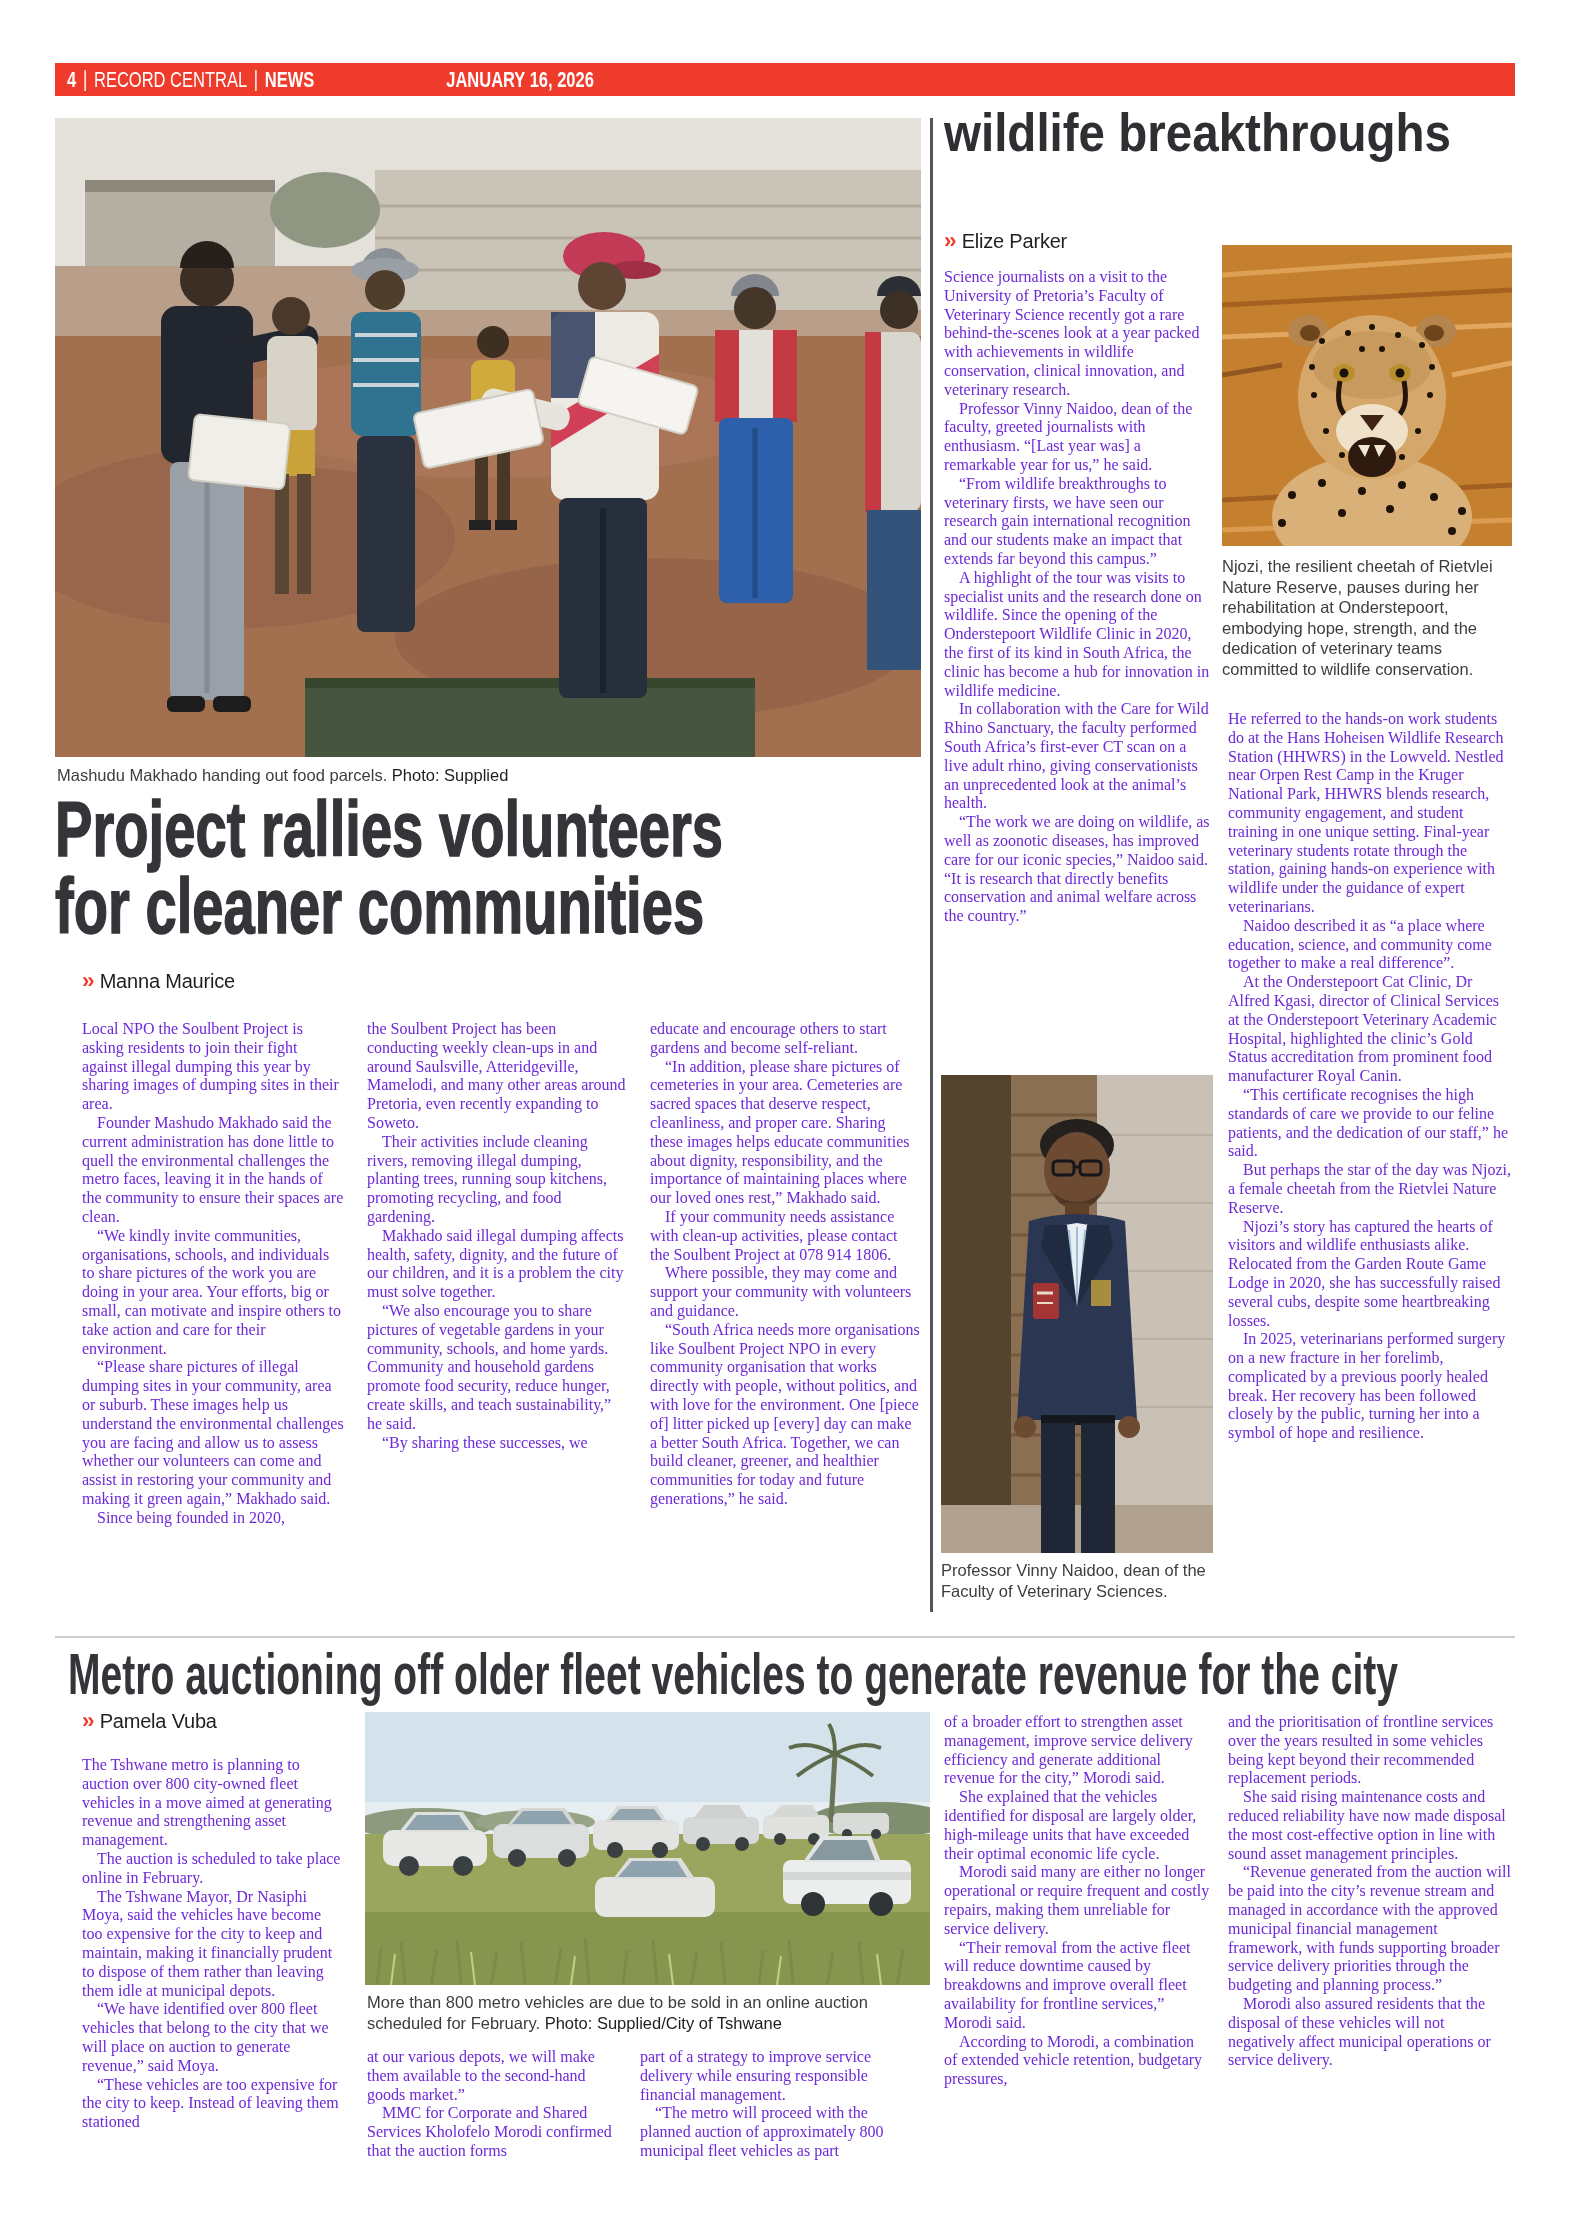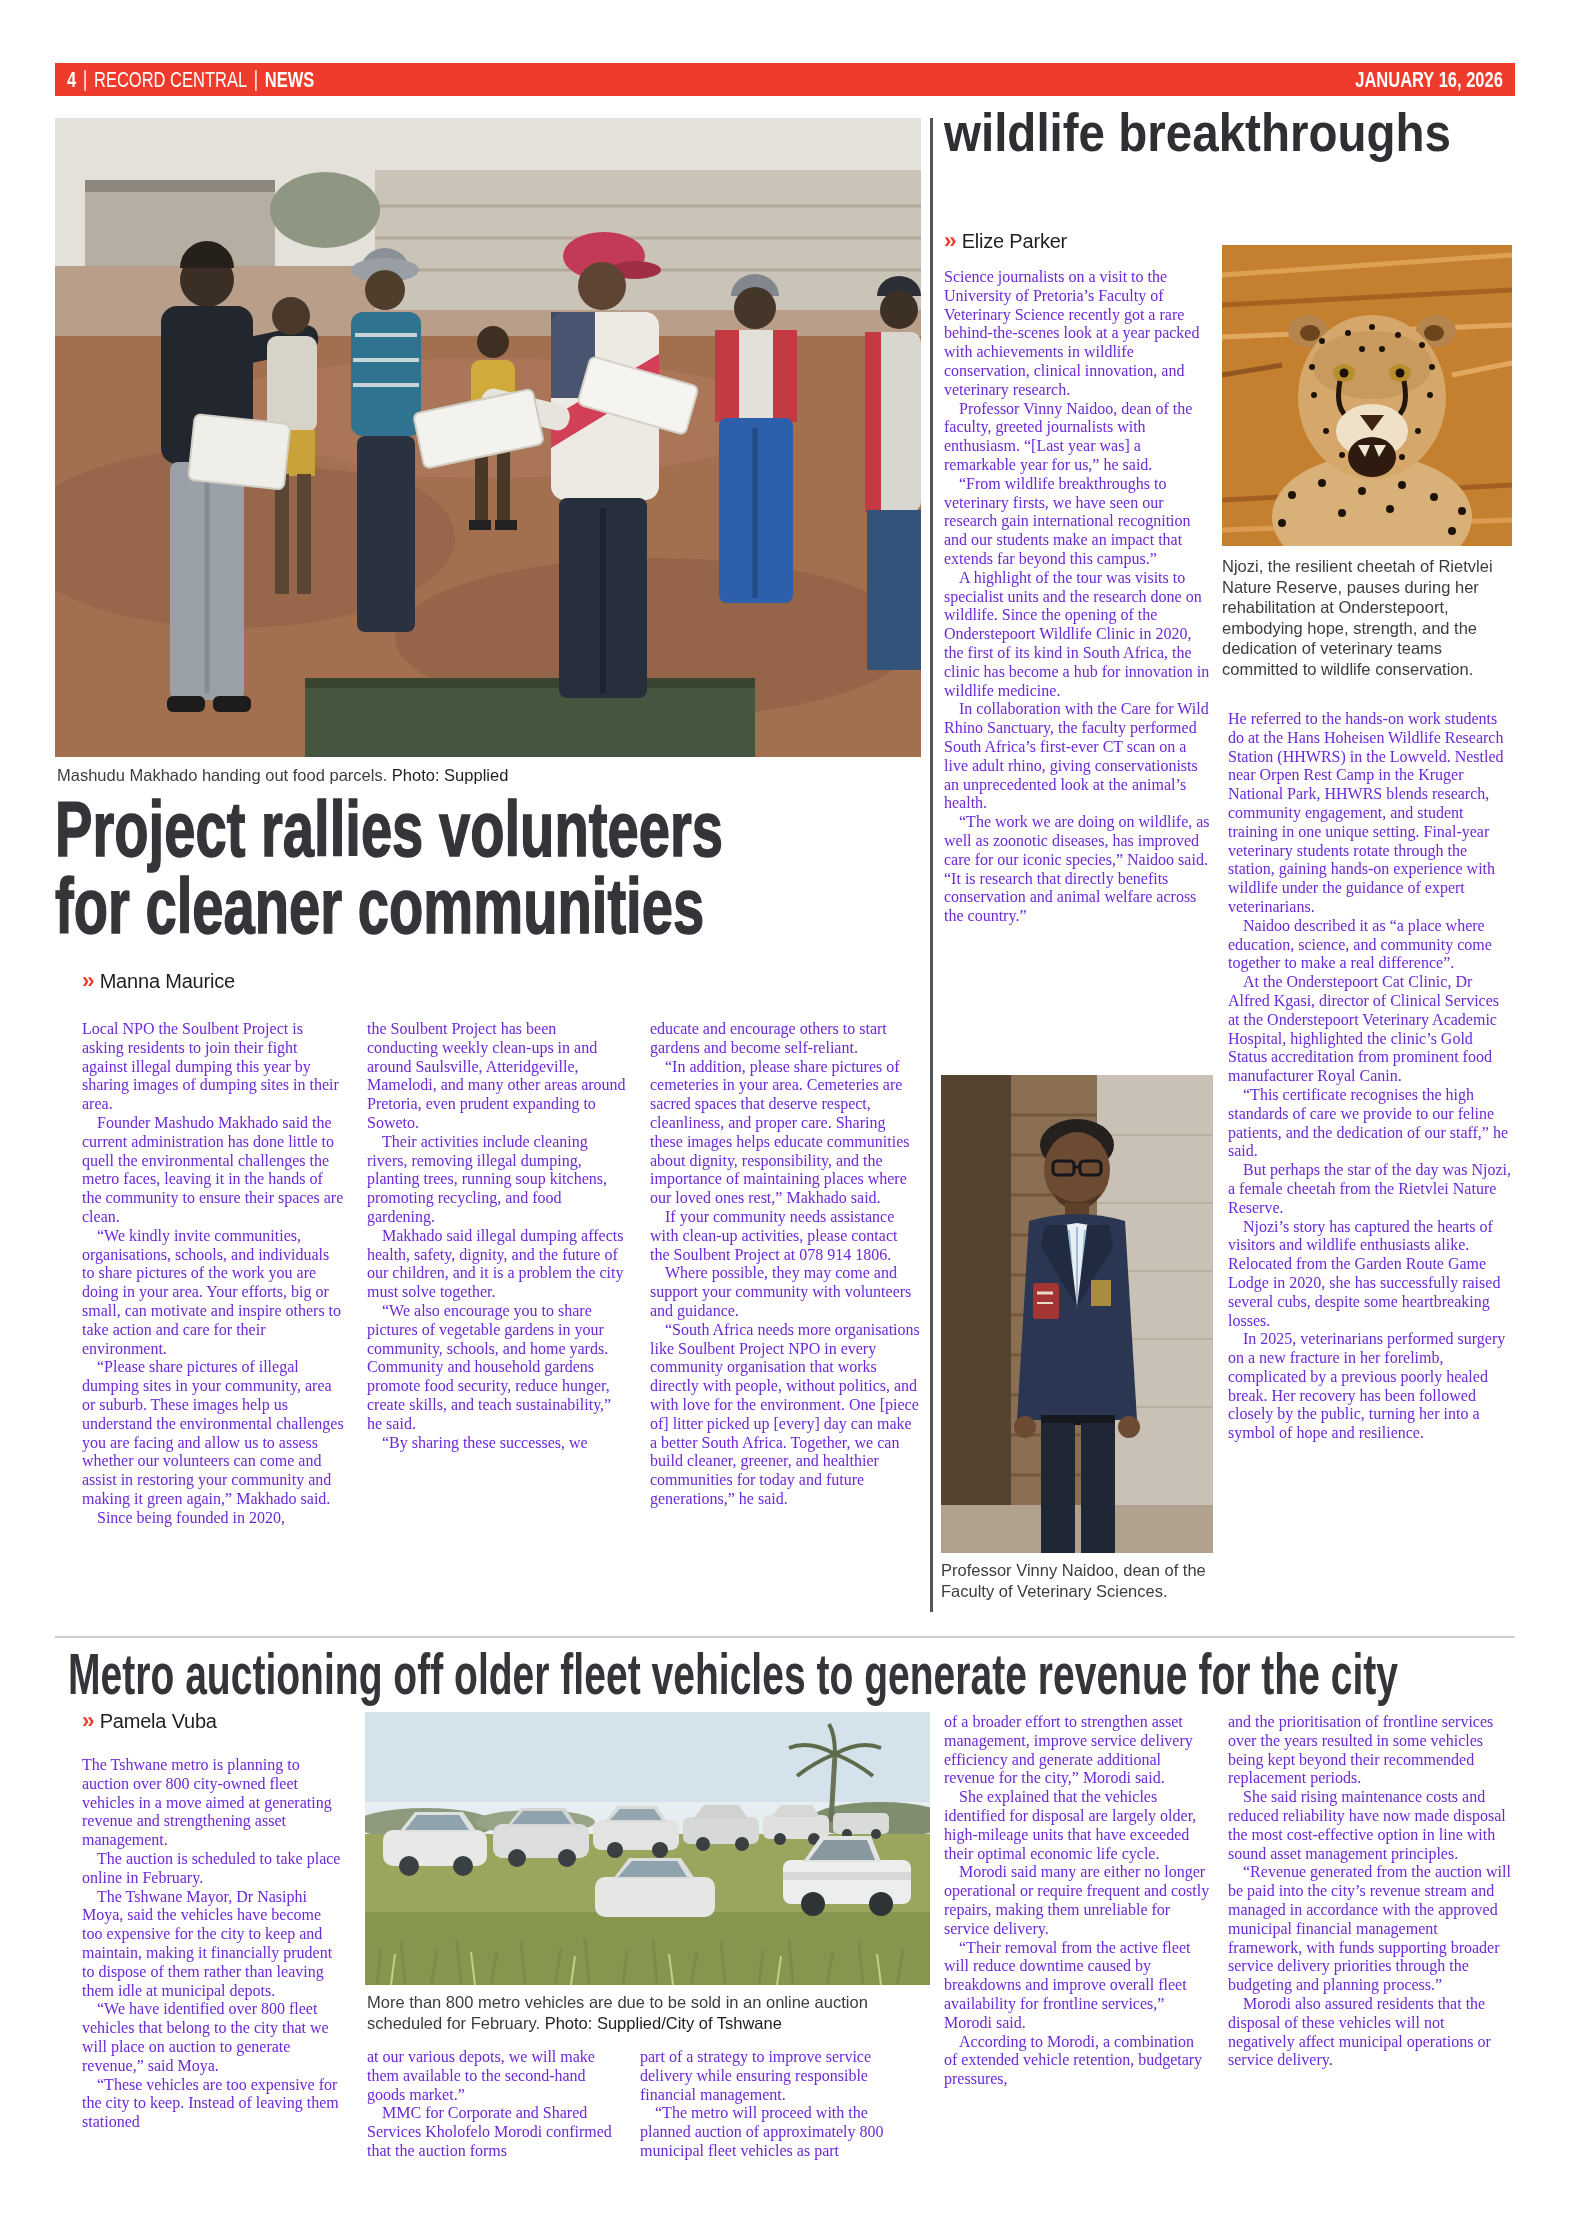--- a/index.html
+++ b/index.html
@@ -22,21 +22,21 @@
   .headline{position:absolute;font-weight:700;white-space:nowrap}
   .cond{display:inline-block;transform-origin:0 50%}
 
   .main-hl{font-size:78px;line-height:77px;color:#343539;-webkit-text-stroke:1.5px #343539}
   .main-hl .cond{transform:scaleX(0.72)}
   .wl-hl{font-size:54px;line-height:53px;color:#2e2f32}
   .wl-hl .cond{transform:scaleX(0.88)}
   .metro-hl{font-size:57px;line-height:57px;color:#343539}
   .metro-hl .cond{transform:scaleX(0.685)}
 
-  .topbar{position:absolute;left:55px;top:63px;width:1460px;height:33px;background:#ee3b2c;color:#fff;display:flex;align-items:center;justify-content:space-between;padding:0 12px}
+  .topbar{position:absolute;left:55px;top:63px;width:1460px;height:33px;background:#ee3b2c;color:#fff;display:flex;align-items:center;justify-content:flex-start;padding:0 12px}
   .topbar .tleft,.topbar .tright{font-size:22px;font-weight:700;white-space:nowrap}
   .topbar .tleft{transform:scaleX(0.75);transform-origin:0 50%}
   .topbar .tright{transform:scaleX(0.75);transform-origin:100% 50%}
   .topbar .pub{font-weight:400}
   .topbar .sep{font-weight:300;margin:0 9px;position:relative;top:-1px}
 
   .vdiv{position:absolute;left:930px;top:118px;width:3px;height:1494px;background:#54555a}
   .hdiv{position:absolute;left:55px;top:1636px;width:1460px;height:2px;background:#cfcfcf}
 
   
@@ -184,21 +184,21 @@
 </div>
 
 <div class="serif-col c-m1">
     <p>Local NPO the Soulbent Project is asking residents to join their fight against illegal dumping this year by sharing images of dumping sites in their area.</p>
     <p>Founder Mashudo Makhado said the current administration has done little to quell the environmental challenges the metro faces, leaving it in the hands of the community to ensure their spaces are clean.</p>
     <p>“We kindly invite communities, organisations, schools, and individuals to share pictures of the work you are doing in your area. Your efforts, big or small, can motivate and inspire others to take action and care for their environment.</p>
     <p>“Please share pictures of illegal dumping sites in your community, area or suburb. These images help us understand the environmental challenges you are facing and allow us to assess whether our volunteers can come and assist in restoring your community and making it green again,” Makhado said.</p>
     <p>Since being founded in 2020,</p>
   </div>
 <div class="serif-col c-m2">
-    <p>the Soulbent Project has been conducting weekly clean-ups in and around Saulsville, Atteridgeville, Mamelodi, and many other areas around Pretoria, even prudent expanding to Soweto.</p>
+    <p>the Soulbent Project has been conducting weekly clean-ups in and around Saulsville, Atteridgeville, Mamelodi, and many other areas around Pretoria, even recently expanding to Soweto.</p>
     <p>Their activities include cleaning rivers, removing illegal dumping, planting trees, running soup kitchens, promoting recycling, and food gardening.</p>
     <p>Makhado said illegal dumping affects health, safety, dignity, and the future of our children, and it is a problem the city must solve together.</p>
     <p>“We also encourage you to share pictures of vegetable gardens in your community, schools, and home yards. Community and household gardens promote food security, reduce hunger, create skills, and teach sustainability,” he said.</p>
     <p>“By sharing these successes, we</p>
   </div>
 <div class="serif-col c-m3">
     <p>educate and encourage others to start gardens and become self-reliant.</p>
     <p>“In addition, please share pictures of cemeteries in your area. Cemeteries are sacred spaces that deserve respect, cleanliness, and proper care. Sharing these images helps educate communities about dignity, responsibility, and the importance of maintaining places where our loved ones rest,” Makhado said.</p>
     <p>If your community needs assistance with clean-up activities, please contact the Soulbent Project at 078 914 1806.</p>
     <p>Where possible, they may come and support your community with volunteers and guidance.</p>

